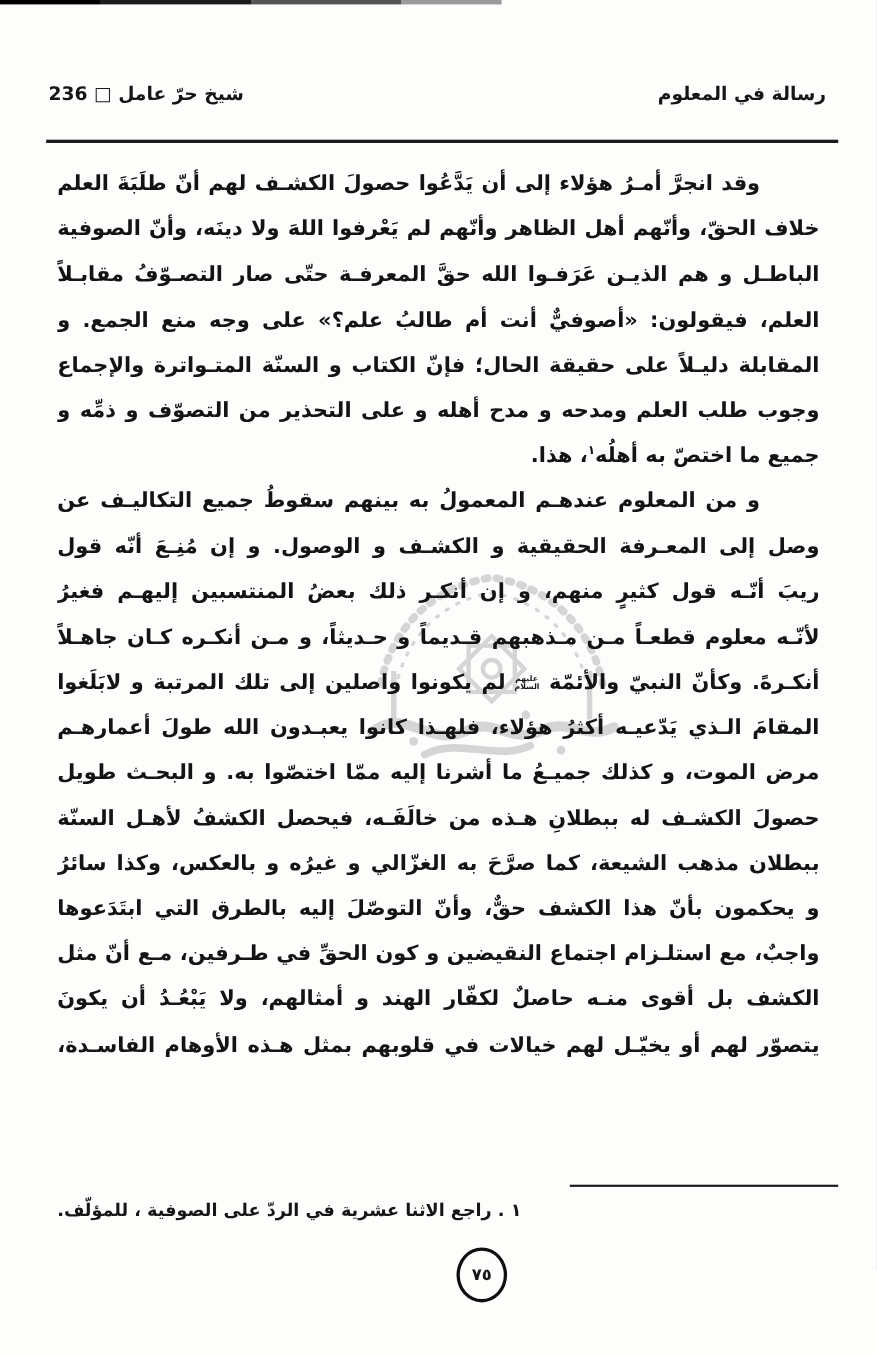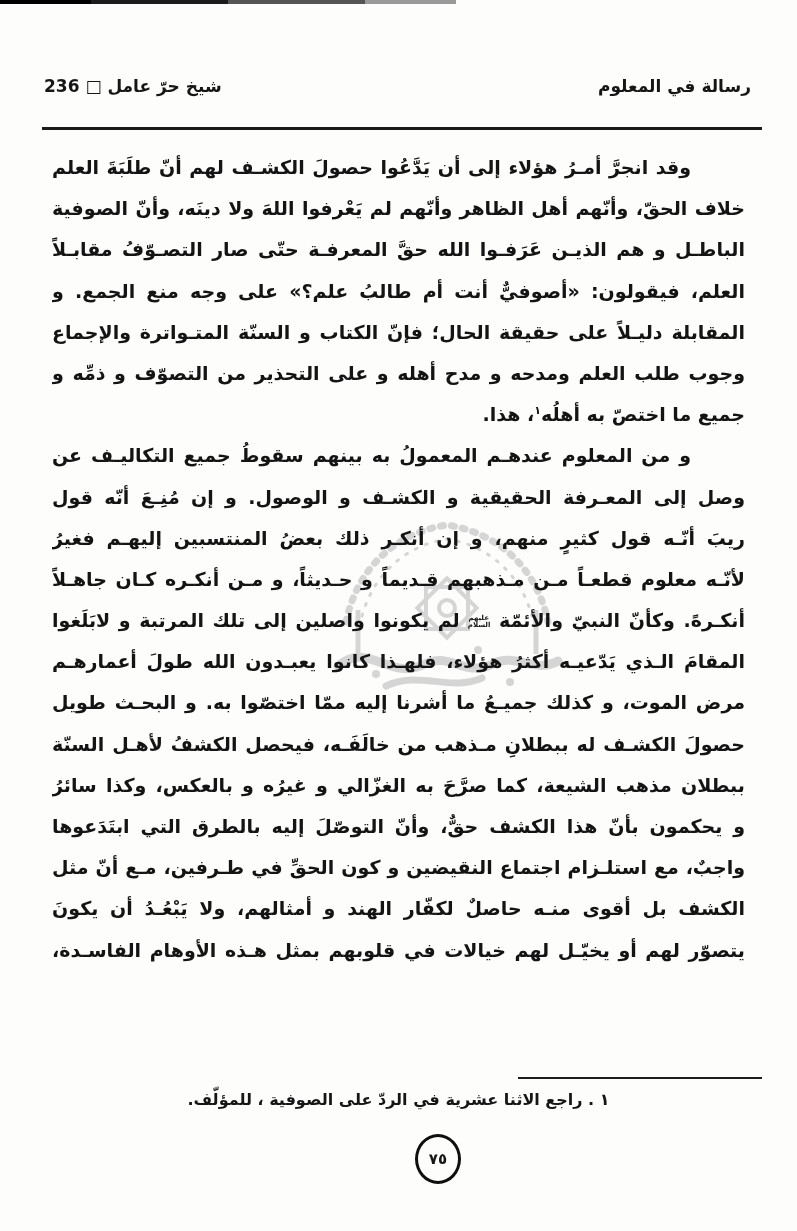--- a/index.html
+++ b/index.html
@@ -54,21 +54,21 @@
   .watermark{
     position:absolute;top:512px;left:328px;width:238px;height:192px;
     z-index:1;opacity:.6;
   }
   .footnote-rule{
     position:absolute;top:1077px;left:518px;width:244px;height:2px;
     background:#1d1d1d;
   }
   .footnote{
     position:absolute;top:1090px;right:52px;width:693px;
-    direction:rtl;text-align:center;
+    direction:rtl;text-align:left;
     font-weight:bold;font-size:16px;
   }
   .page-number{
     position:absolute;top:1134px;left:415px;width:40px;height:44px;
     border:3px solid #0f0f0f;border-radius:50%;
     display:flex;align-items:center;justify-content:center;
     font-weight:bold;font-size:15px;
     background:#fdfdfc;
     text-align:center;
   }
@@ -117,21 +117,21 @@
       <div>
         <div class="line first">و من المعلوم عندهـم المعمولُ به بينهم سقوطُ جميع التكاليـف عن كلّ مَنْ</div>
         <div class="line">وصل إلى المعـرفة الحقيقية و الكشـف و الوصول. و إن مُنِـعَ أنّه قول جميعهـم فلا</div>
         <div class="line">ريبَ أنّـه قول كثيرٍ منهم، و إن أنكـر ذلك بعضُ المنتسبين إليهـم فغيرُ مسموع؛</div>
         <div class="line">لأنّـه معلوم قطعـاً مـن مـذهبهم قـديماً و حـديثاً، و مـن أنكـره كـان جاهـلاً أو</div>
         <div class="line"><span>أنكـرهً. وكأنّ النبيّ والأئمّة </span><span class="pbuh">عليهم السلام</span><span> لم يكونوا واصلين إلى تلك المرتبة و لابَلَغوا ذلك</span></div>
         <div class="line">المقامَ الـذي يَدّعيـه أكثرُ هؤلاء، فلهـذا كانوا يعبـدون الله طولَ أعمارهـم حتّى في</div>
         <div class="line">مرض الموت، و كذلك جميـعُ ما أشرنا إليه ممّا اختصّوا به. و البحـث طويل يحتاج</div>
       </div>
       <div>
-        <div class="line">حصولَ الكشـف له ببطلانِ مـذهب من خالَفَـه، فيحصل الكشفُ لأهـل السنّة</div>
+        <div class="line">حصولَ الكشـف له ببطلانِ هـذه من خالَفَـه، فيحصل الكشفُ لأهـل السنّة</div>
         <div class="line">ببطلان مذهب الشيعة، كما صرَّحَ به الغزّالي و غيرُه و بالعكس، وكذا سائرُ الفرق،</div>
         <div class="line">و يحكمون بأنّ هذا الكشف حقٌّ، وأنّ التوصّلَ إليه بالطرق التي ابتَدَعوها عبادةٌ بل</div>
         <div class="line">واجبٌ، مع استلـزام اجتماع النقيضين و كون الحقِّ في طـرفين، مـع أنّ مثل هـذا</div>
         <div class="line">الكشف بل أقوى منـه حاصلٌ لكفّار الهند و أمثالهم، ولا يَبْعُـدُ أن يكونَ الشيطانُ</div>
         <div class="line">يتصوّر لهم أو يخيّـل لهم خيالات في قلوبهم بمثل هـذه الأوهام الفاسـدة، كما كان</div>
       </div>
     </div>
 
   <div class="footnote-rule"></div>
 

